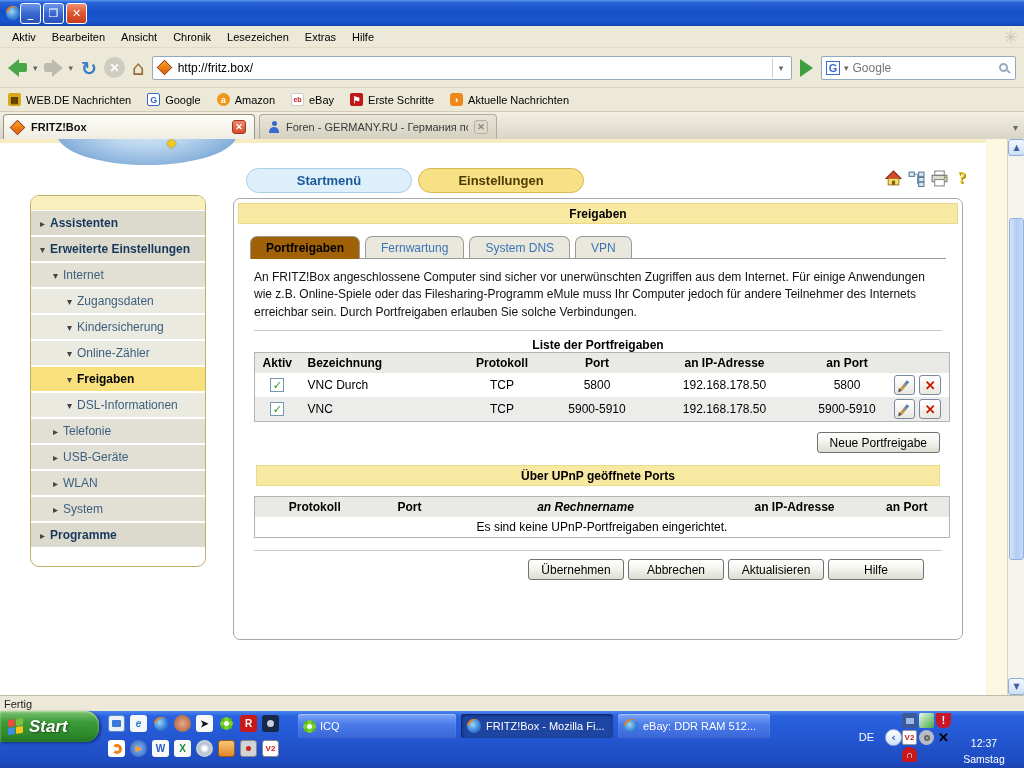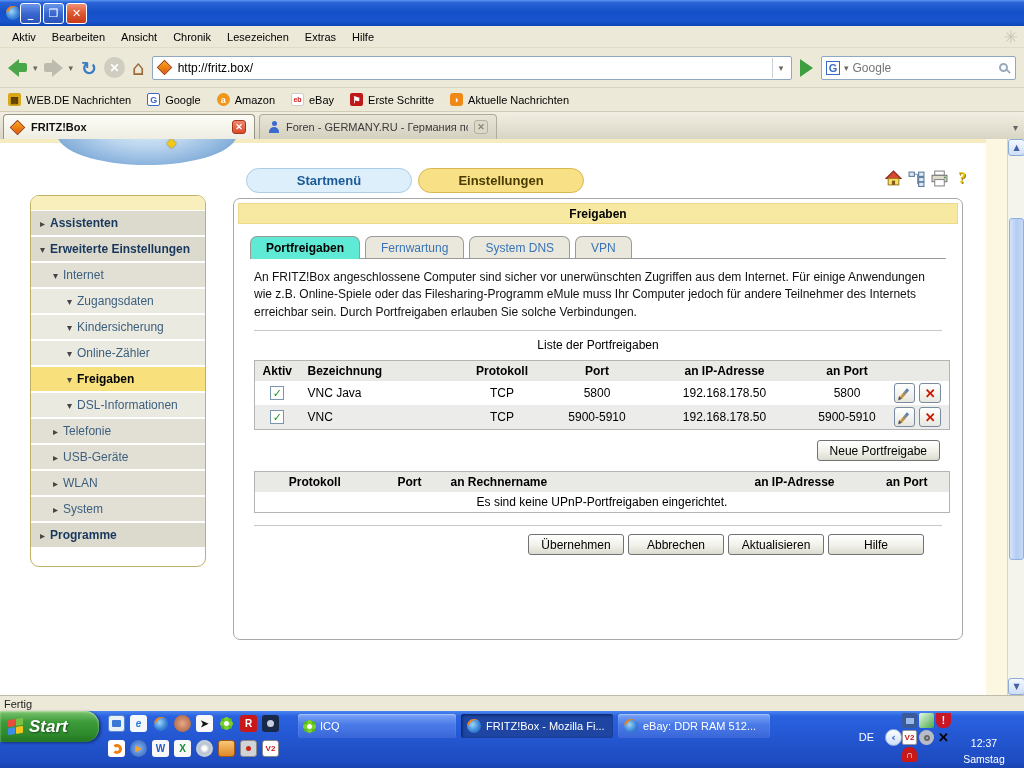--- a/index.html
+++ b/index.html
@@ -108,25 +108,25 @@
   .sb-item.active .lbl { color:#000; }
 
   
   .mainbox { position:absolute; left:233px; top:59px; width:730px; height:442px; background:#fff;
     border:1px solid #a8a8a8; border-radius:7px; padding:4px; }
   .ybar { height:21px; background:#f7e9a2; border:1px solid #ecd98a; display:flex; align-items:center;
     justify-content:center; font-weight:bold; font-size:12px; color:#000; }
   .ptabs { margin:10px 12px 0 12px; display:flex; border-bottom:1px solid #9a9a9a; height:25px; align-items:flex-end; }
   .ptab { padding:4px 15px 3px 15px; border:1px solid #9a9a9a; border-bottom:none; border-radius:7px 7px 0 0;
     margin-right:5px; font-size:12px; background:#eae8dc; color:#3a74b8; }
-  .ptab.active { background:#5eead4; color:#000; font-weight:bold; margin-bottom:-1px; padding-bottom:4px; }
+  .ptab.active { background:#a16207; color:#000; font-weight:bold; margin-bottom:-1px; padding-bottom:4px; }
   .pcontent { padding:10px 16px 0 16px; }
   .intro { font-size:12px; line-height:1.45; color:#111; }
   .divline { border-top:1px solid #c8c8c8; margin:9px 0 7px 0; }
-  .secheading { text-align:center; font-weight:normal; font-size:12px; margin:4px 0 8px 0; }
+  .secheading { text-align:center; font-weight:bold; font-size:12px; margin:4px 0 0 0; }
 
   table.ptable { width:695px; margin:0 auto; border-collapse:collapse; border:1px solid #b4b4b4; table-layout:fixed; font-size:12px; }
   .ptable th { background:#e9e9e6; font-weight:bold; padding:3px 4px; text-align:center; }
   .ptable th.left, .ptable td.left { text-align:left; padding-left:8px; }
   .ptable td { padding:2px 4px; text-align:center; height:24px; }
   .ptable tr.alt td { background:#ececea; }
   .chk { display:inline-flex; width:14px; height:14px; background:#fff; border:1px solid #7a96ac;
     align-items:center; justify-content:center; font:bold 11px "DejaVu Sans",sans-serif; color:#1a9a1a; }
   .rowbtns { display:flex; gap:4px; justify-content:flex-end; padding-right:4px; }
   .minibtn { width:25px; height:20px; background:linear-gradient(180deg,#fff,#e8e8e0); border:1px solid #7a8aa0;
@@ -138,21 +138,21 @@
 
   .btnrow-right { text-align:right; margin:10px 2px 0 0; }
   .xpbtn { background:linear-gradient(180deg,#ffffff,#f1f1ea 55%,#dbdbd0); border:1px solid #707274;
     border-radius:3px; font:12px "Liberation Sans",sans-serif; padding:2px 12px; height:21px; }
   .xpbtn.wide { min-width:96px; }
 
   .upnp-ybar { margin:12px 2px 0 2px; }
   .upnp-text { font-size:12px; line-height:1.45; color:#111; margin-top:8px; }
   table.utable { width:695px; margin:10px auto 0 auto; border-collapse:collapse; border:1px solid #b4b4b4; table-layout:fixed; font-size:12px; }
   .utable th { background:#e9e9e6; font-weight:bold; padding:3px 4px; text-align:center; }
-  .utable th.left { text-align:left; padding-left:6px; }
+  .utable th.left { text-align:center; padding-left:6px;font-style:italic; }
   .utable td { text-align:center; padding:3px; }
   .footer-btns { display:flex; justify-content:flex-end; gap:4px; margin:8px 18px 0 0; }
 
   
   .vscroll { position:absolute; top:139px; right:0; width:17px; height:556px; background:#f4f3ec; border-left:1px solid #d8d5c8; }
   .sbtn { position:absolute; left:0; width:17px; height:17px; background:linear-gradient(180deg,#f4f8fe,#cfdef6);
     border:1px solid #8cacd8; border-radius:3px; color:#4060a8; font:8px "DejaVu Sans",sans-serif;
     display:flex; align-items:center; justify-content:center; }
   .sthumb { position:absolute; left:1px; top:79px; width:15px; height:342px; border:1px solid #90b0e0; border-radius:3px;
     background:linear-gradient(90deg,#d6e4f8,#b4cdf2 50%,#c6d9f6); }
@@ -420,21 +420,21 @@
           <th>Aktiv</th>
           <th class="left">Bezeichnung</th>
           <th>Protokoll</th>
           <th>Port</th>
           <th>an IP-Adresse</th>
           <th>an Port</th>
           <th></th>
         </tr>
         <tr>
           <td><span class="chk">✓</span></td>
-          <td class="left">VNC Java</td>
+          <td class="left">VNC Durch</td>
           <td>TCP</td>
           <td>5800</td>
           <td>192.168.178.50</td>
           <td>5800</td>
           <td>
                 <span class="rowbtns">
             <span class="minibtn">
                     <span class="pencil"></span>
                   </span>
             <span class="minibtn">
@@ -461,20 +461,23 @@
           </span>
               </td>
         </tr>
       </tbody>
         </table>
 
       <div class="btnrow-right">
         <button class="xpbtn wide">Neue Portfreigabe</button>
       </div>
 
+      <div class="ybar upnp-ybar">
+        <span>Über UPnP geöffnete Ports</span>
+      </div>
 
       <table class="utable">
         <colgroup>
             <col style="width:120px">
             <col style="width:70px">
             <col style="width:280px">
             <col style="width:140px">
             <col style="width:85px">
           </colgroup>
         <tbody>

